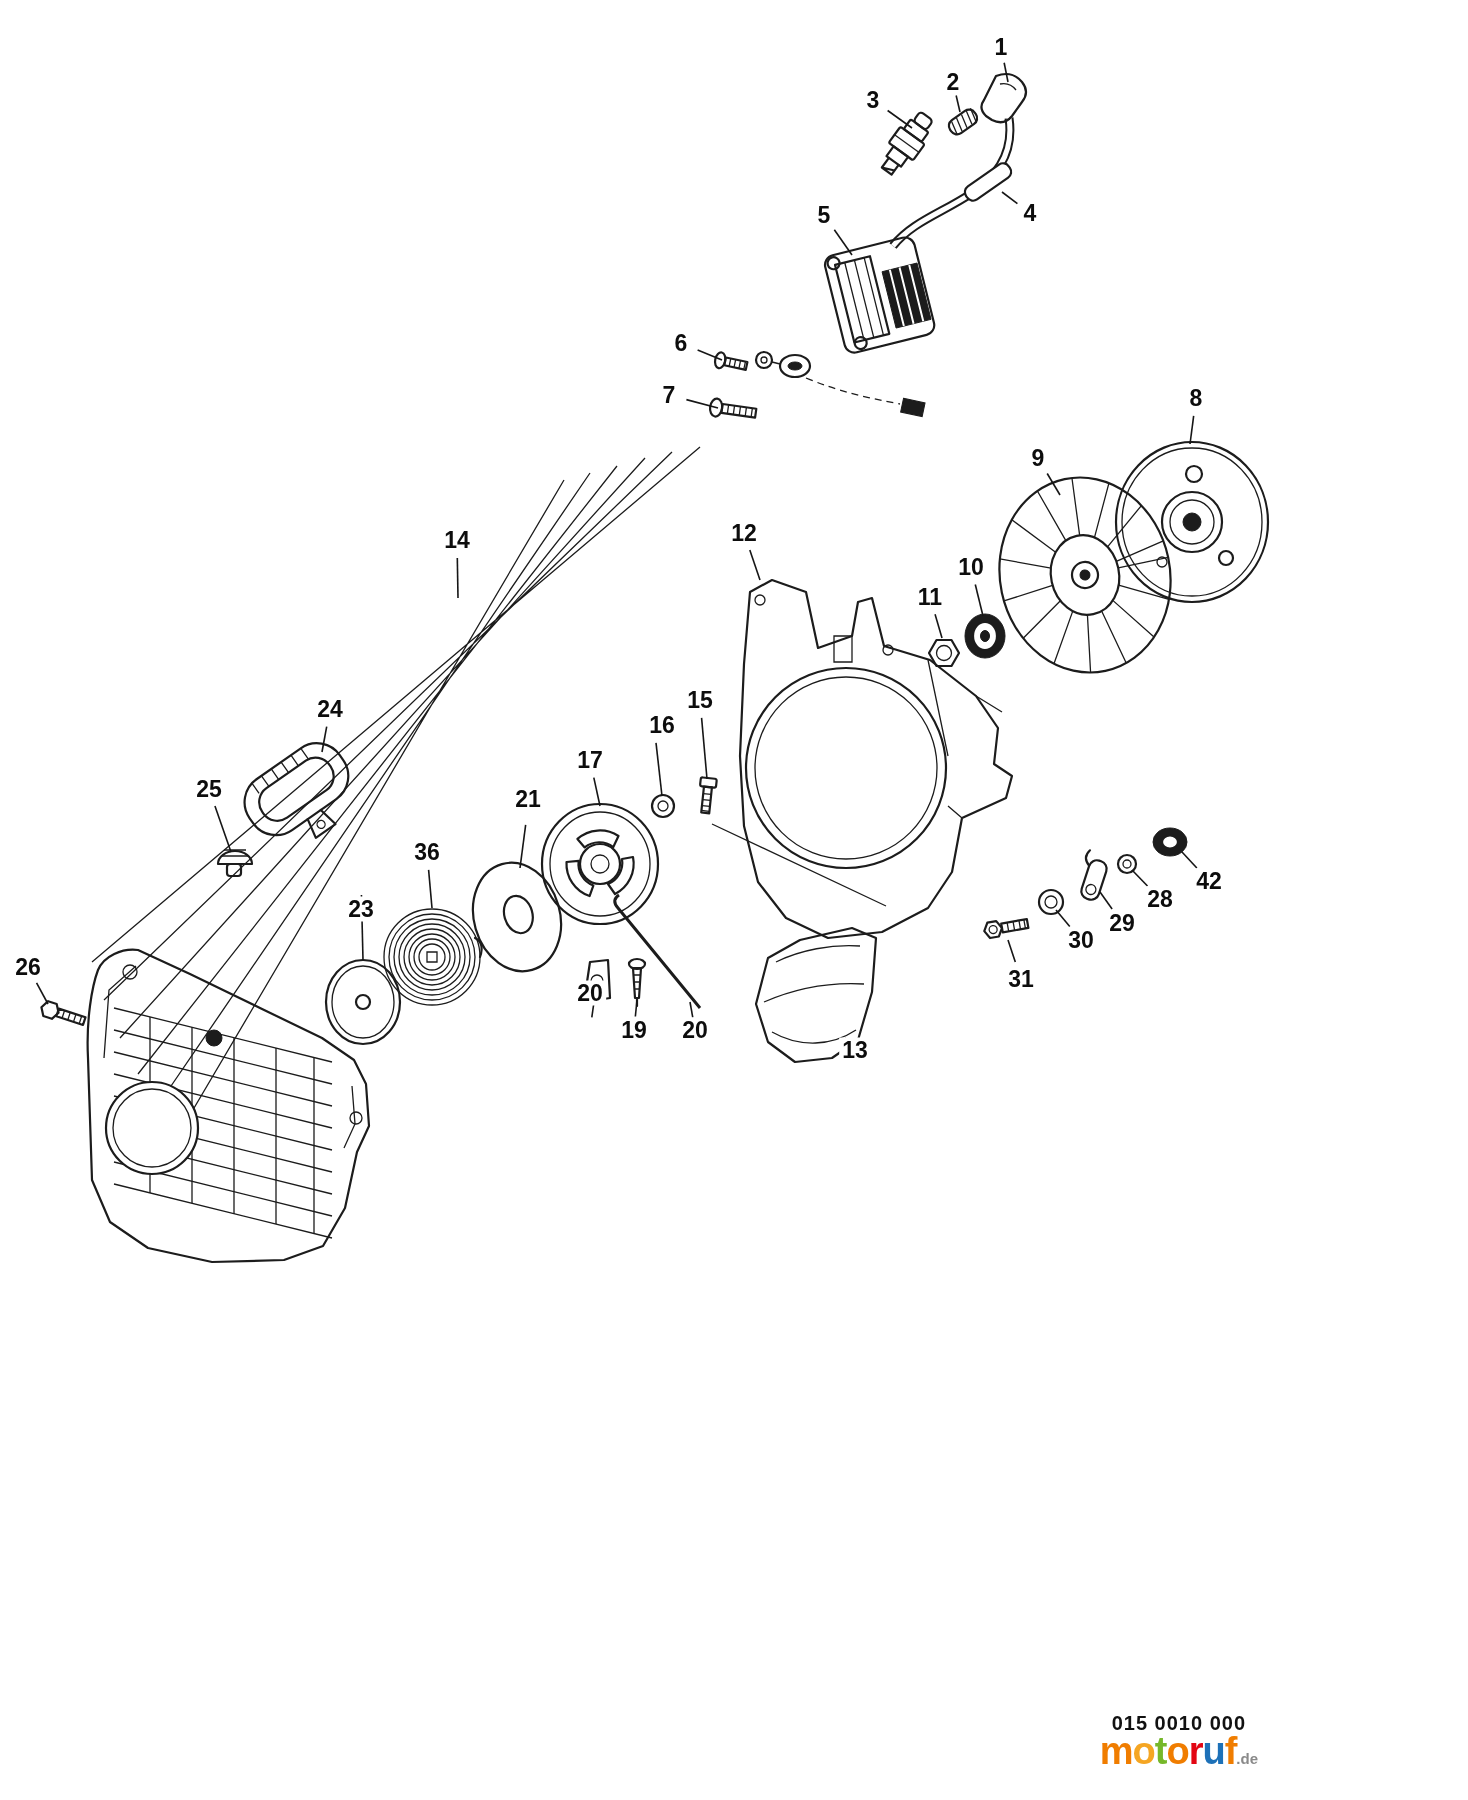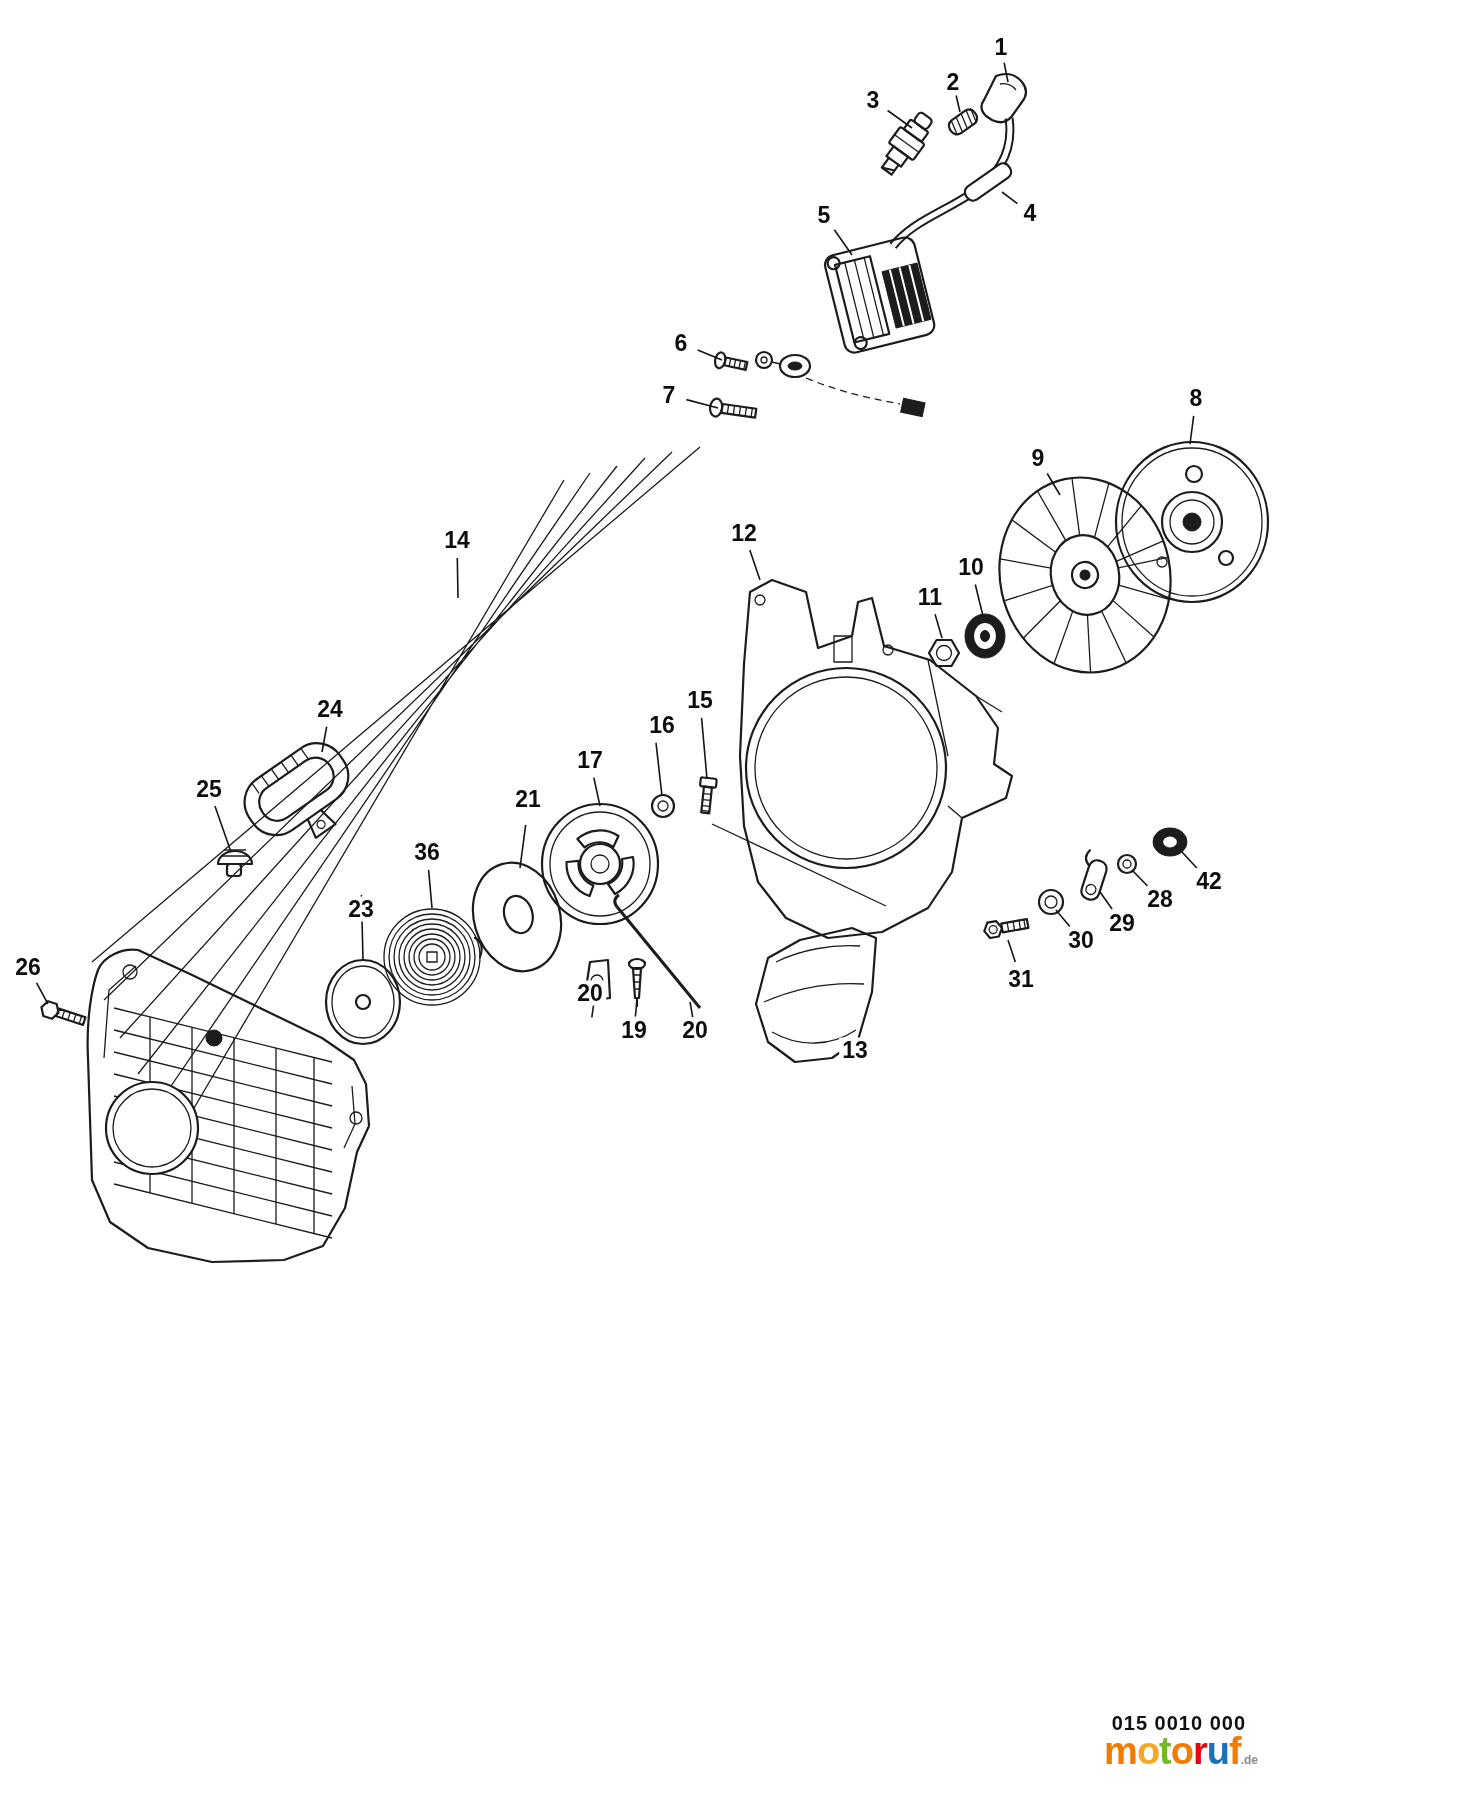--- a/index.html
+++ b/index.html
@@ -12,21 +12,21 @@
   .fill-dark{fill:#1c1c1c;stroke:#1c1c1c;}
   .fill-white{fill:#ffffff;stroke:#1c1c1c;stroke-width:2.2;}
   #leader-lines line{stroke:#161616;stroke-width:1.6;}
   .callout{position:absolute;transform:translate(-50%,-50%);
            font-weight:bold;font-size:23px;color:#0d0d0d;line-height:1;
            font-family:"Liberation Sans", sans-serif; background:#fff; padding:1px 3px;}
   #part-code{position:absolute;right:222px;top:1712px;font-size:20px;font-weight:bold;
              color:#111;letter-spacing:1px;}
   #logo{position:absolute;right:210px;top:1732px;font-size:38px;font-weight:bold;
         letter-spacing:-1px;line-height:1;}
-  #logo .suffix{font-size:12px;font-weight:bold;color:#8a8a8a;letter-spacing:0;}
+  #logo .suffix{font-size:15px;font-weight:bold;color:#8a8a8a;letter-spacing:0;}
 </style>
 </head>
 <body>
 
 <div id="stage">
 
   <svg id="art" width="1468" height="1800" viewBox="0 0 1468 1800">
 
     <g>
       <path class="thin" d="M92,962 L700,447 M104,1000 L672,452 M120,1038 L645,458 M138,1074 L617,466 M156,1108 L590,473 M174,1142 L564,480 M712,824 L886,906"></path>

